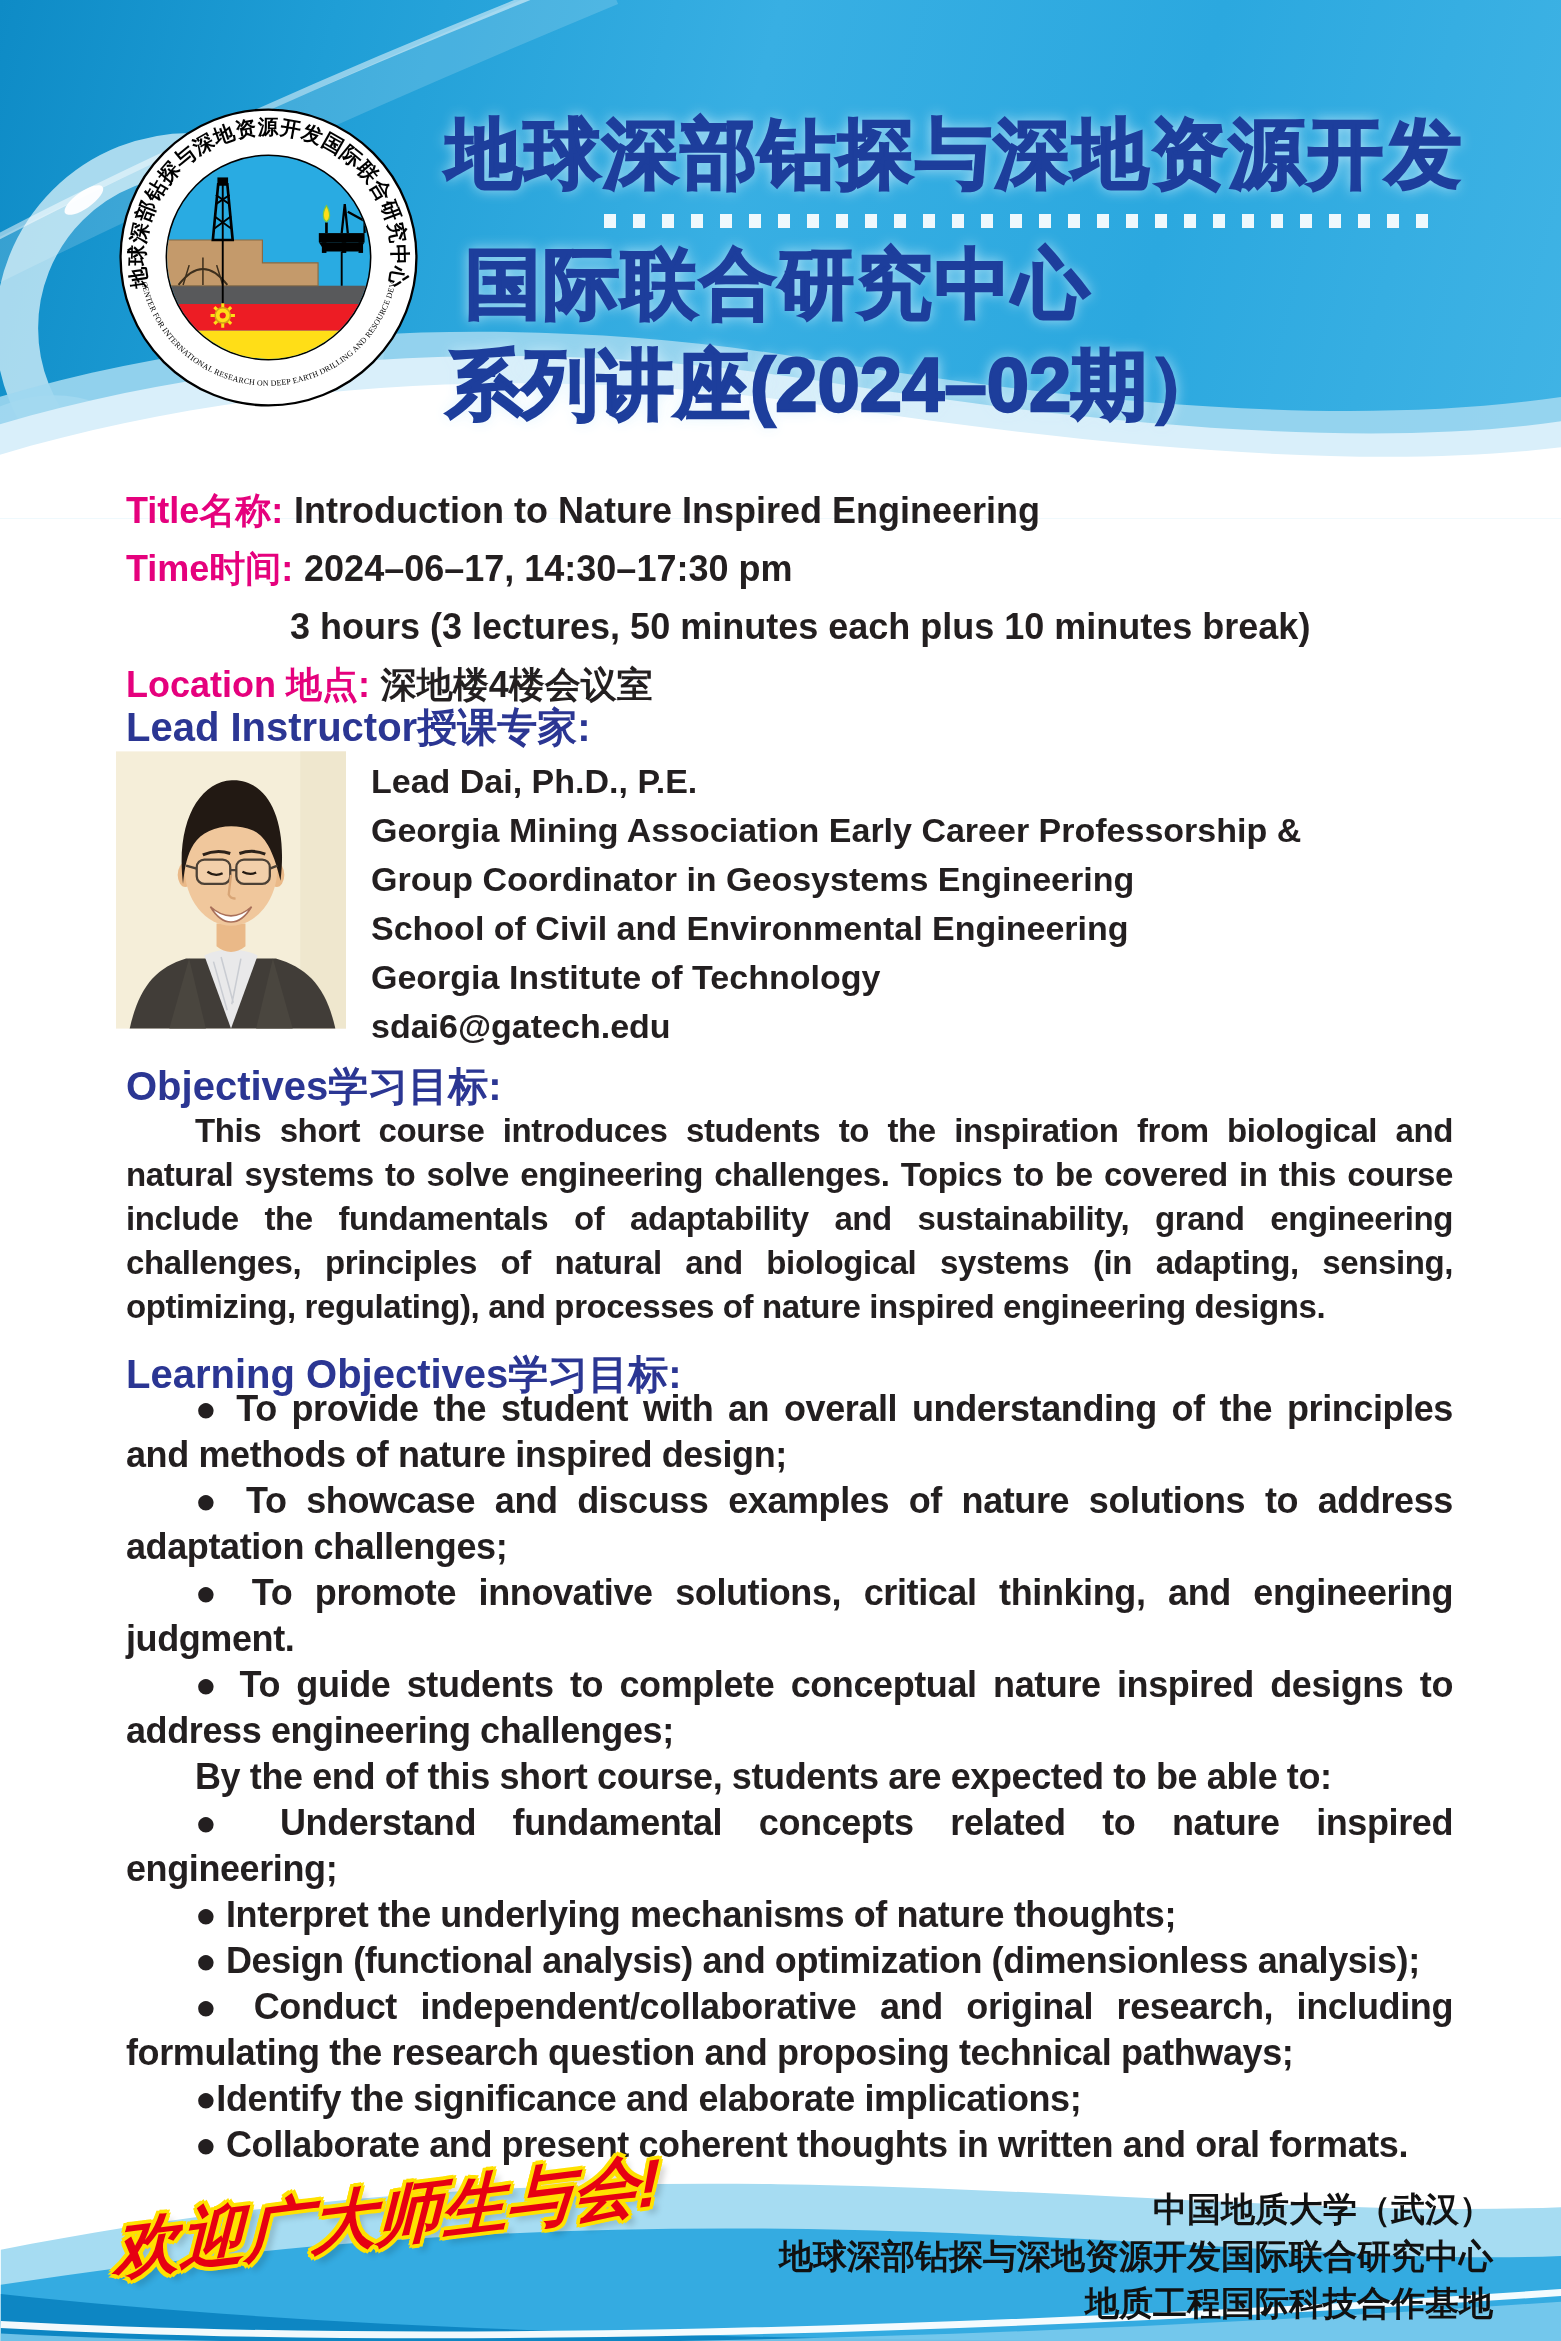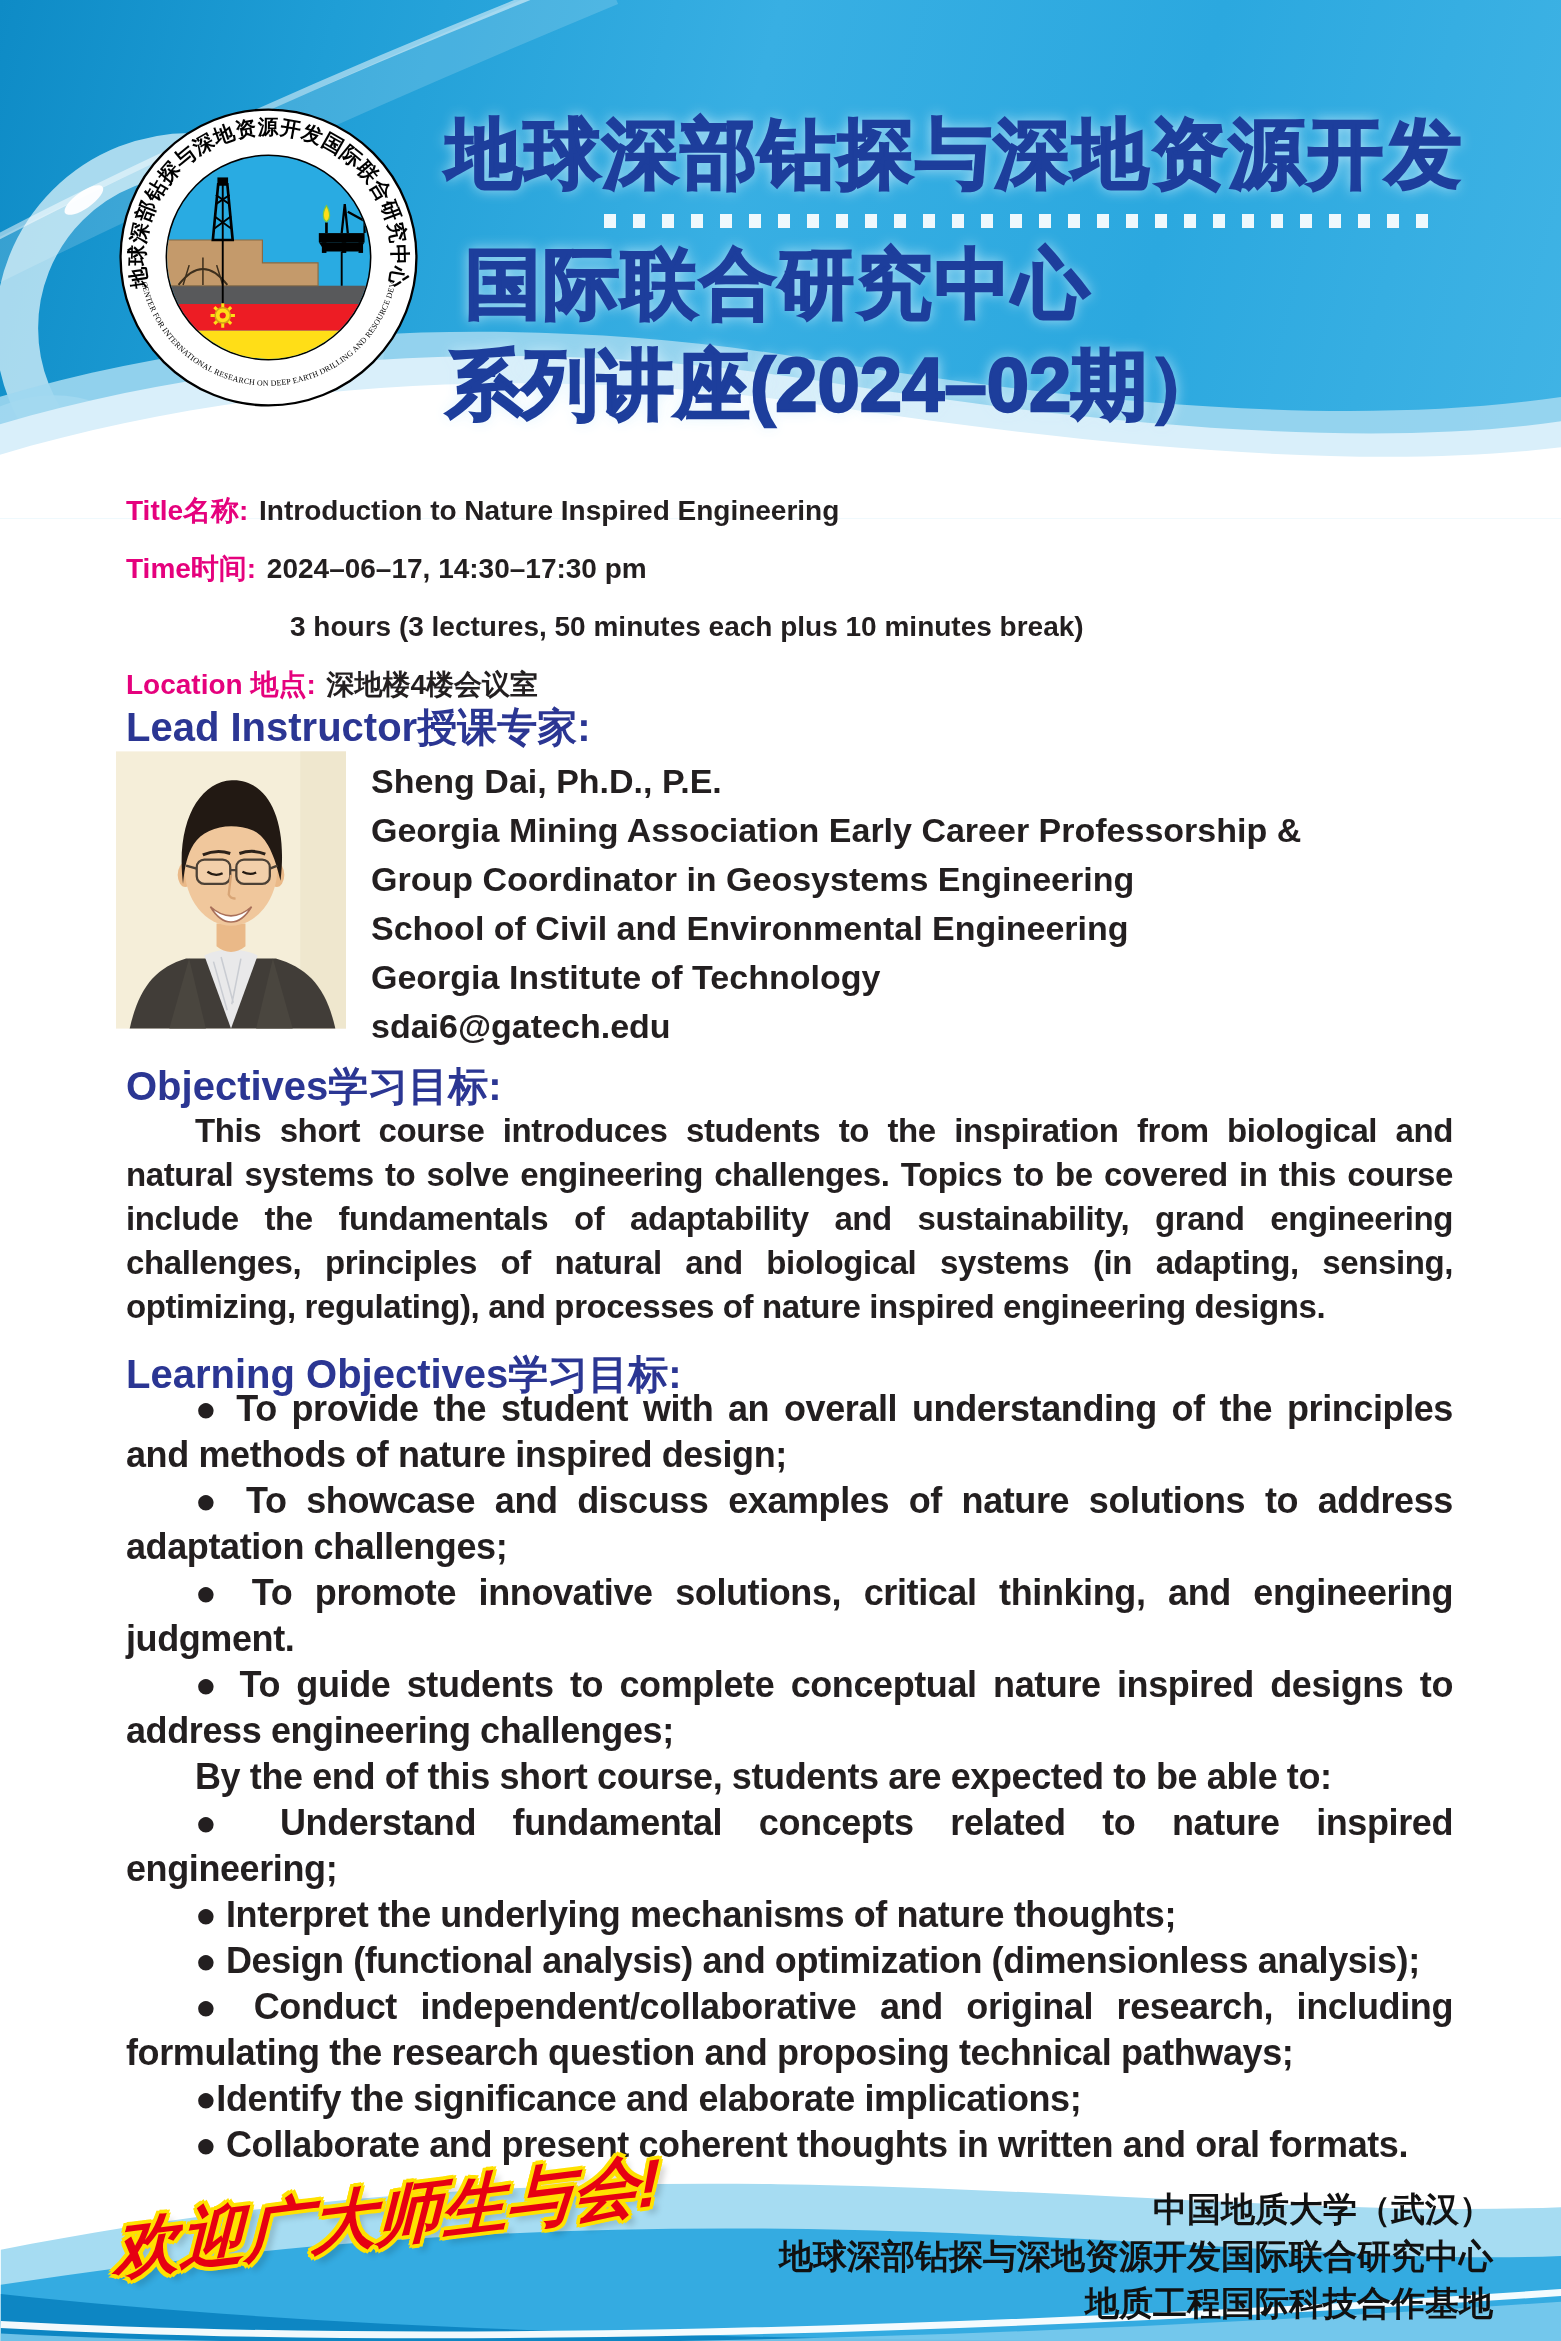--- a/index.html
+++ b/index.html
@@ -14,21 +14,21 @@
   .title{position:absolute;left:446px;color:#1d3e9c;font-weight:700;font-size:76px;line-height:1;
     letter-spacing:2.3px;-webkit-text-stroke:2.3px #1d3e9c;white-space:nowrap;
     text-shadow:0 0 13.7px rgba(214,240,252,.95);}
   .t1{top:116px;}
   .t2{top:246px;margin-left:19px;}
   .t3{top:347px;letter-spacing:0;}
   .dashes{position:absolute;left:604px;top:214px;width:836px;height:13.7px;opacity:.92;
     background:repeating-linear-gradient(to right,#ffffff 0 12.2px,rgba(255,255,255,0) 12.2px 29px);}
 
   
-  .info{position:absolute;left:126px;top:482px;width:1342px;font-size:28px;font-weight:700;color:#231f20;}
+  .info{position:absolute;left:126px;top:482px;width:1342px;font-size:36px;font-weight:700;color:#231f20;}
   .info p{margin:0;line-height:58px;white-space:nowrap;}
   .lab{color:#e5017d;margin-right:10.7px;}
   .indent2{padding-left:164px;}
 
   .h2{position:absolute;left:126px;margin:0;color:#2b3693;font-size:40px;font-weight:700;white-space:nowrap;}
   #h-lead{top:700px;}
   #h-desc{top:1059px;}
   #h-obj{top:1347px;}
 
   .photo{position:absolute;left:116px;top:751px;width:230px;height:278px;}
@@ -149,21 +149,21 @@
     <path d="M114,136 Q132,128 150,134 M162,134 Q180,128 196,135" stroke="#2c2119" stroke-width="4" fill="none"></path>
     <rect x="106" y="142" width="44" height="32" rx="10" fill="rgba(255,255,255,0.15)" stroke="#4c4136" stroke-width="3"></rect>
     <rect x="158" y="142" width="44" height="32" rx="10" fill="rgba(255,255,255,0.15)" stroke="#4c4136" stroke-width="3"></rect>
     <path d="M150,156 L158,156 M106,154 L92,150 M202,154 L212,150" stroke="#4c4136" stroke-width="3"></path>
     <path d="M120,158 q10,7 20,2 M166,158 q10,5 18,1" stroke="#241a12" stroke-width="3" fill="none"></path>
     <path d="M151,162 L148,188 q3,6 9,5" stroke="#d8a576" stroke-width="3" fill="none"></path>
     <path d="M124,204 Q151,228 178,204 Q166,224 151,224 Q136,224 124,204 Z" fill="#ffffff" stroke="#a9705a" stroke-width="2"></path>
   </svg>
 
   <div class="inst">
-    <p>Sheng Dai, Ph.D., P.E.</p>
+    <p>Lead Dai, Ph.D., P.E.</p>
     <p>Georgia Mining Association Early Career Professorship &amp;</p>
     <p>Group Coordinator in Geosystems Engineering</p>
     <p>School of Civil and Environmental Engineering</p>
     <p>Georgia Institute of Technology</p>
     <p>sdai6@gatech.edu</p>
   </div>
 
   <h2 class="h2" id="h-desc">Objectives学习目标:</h2>
   <div class="desc">This short course introduces students to the inspiration from biological and natural systems to solve engineering challenges. Topics to be covered in this course include the fundamentals of adaptability and sustainability, grand engineering challenges, principles of natural and biological systems (in adapting, sensing, optimizing, regulating), and processes of nature inspired engineering designs.</div>
 

